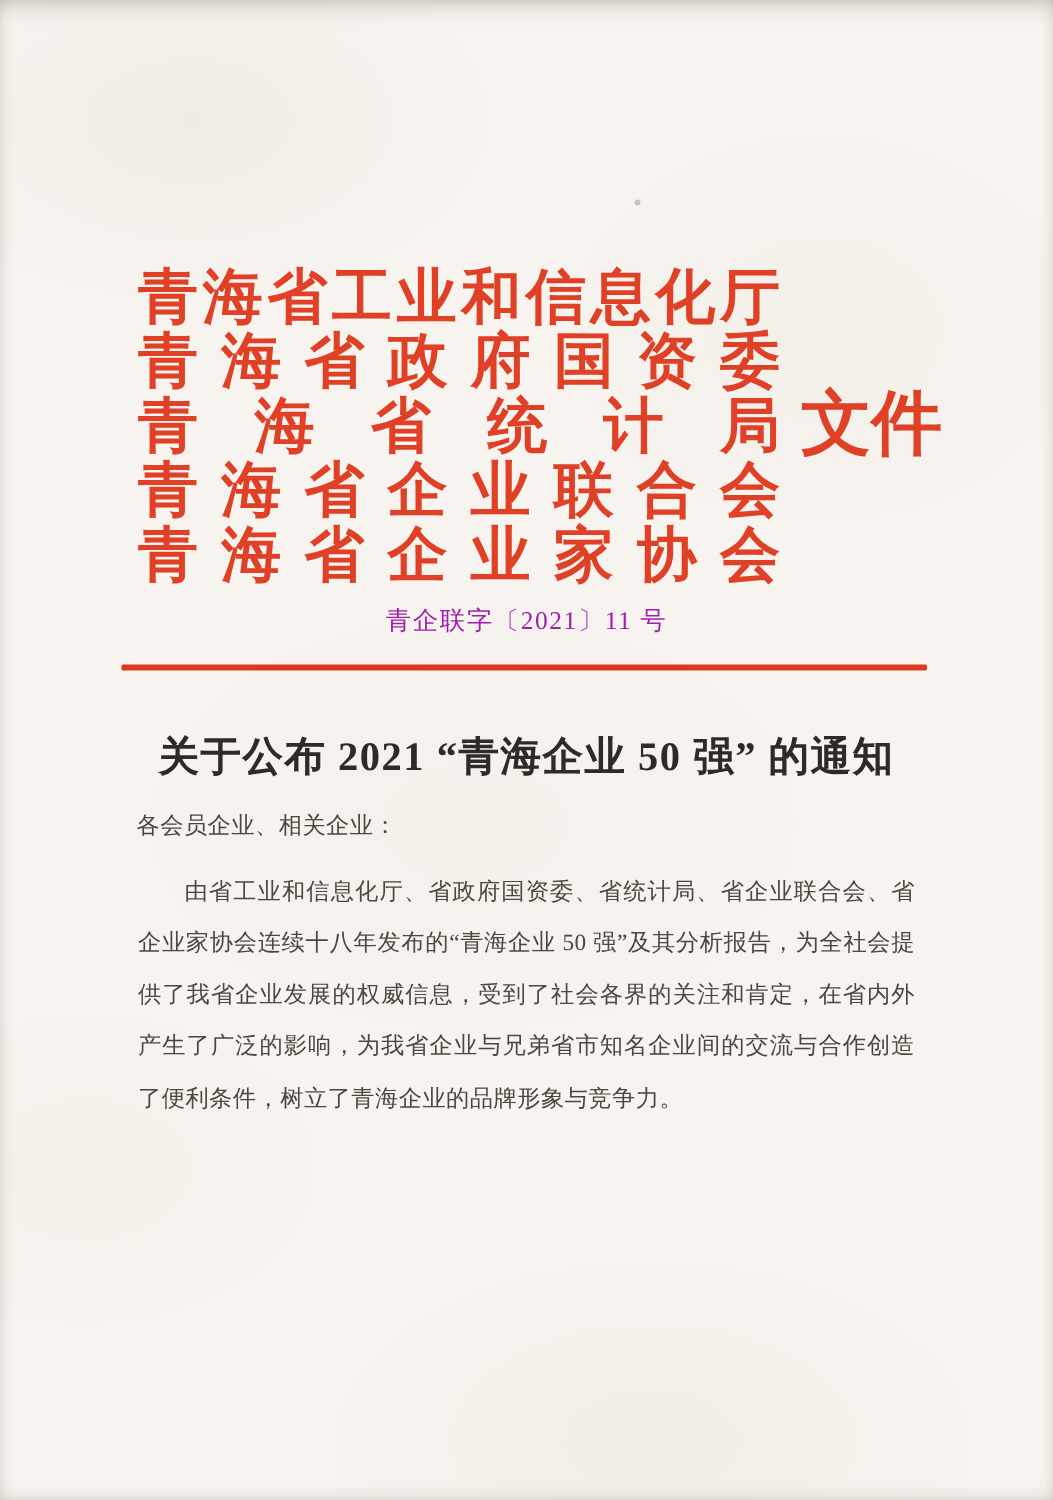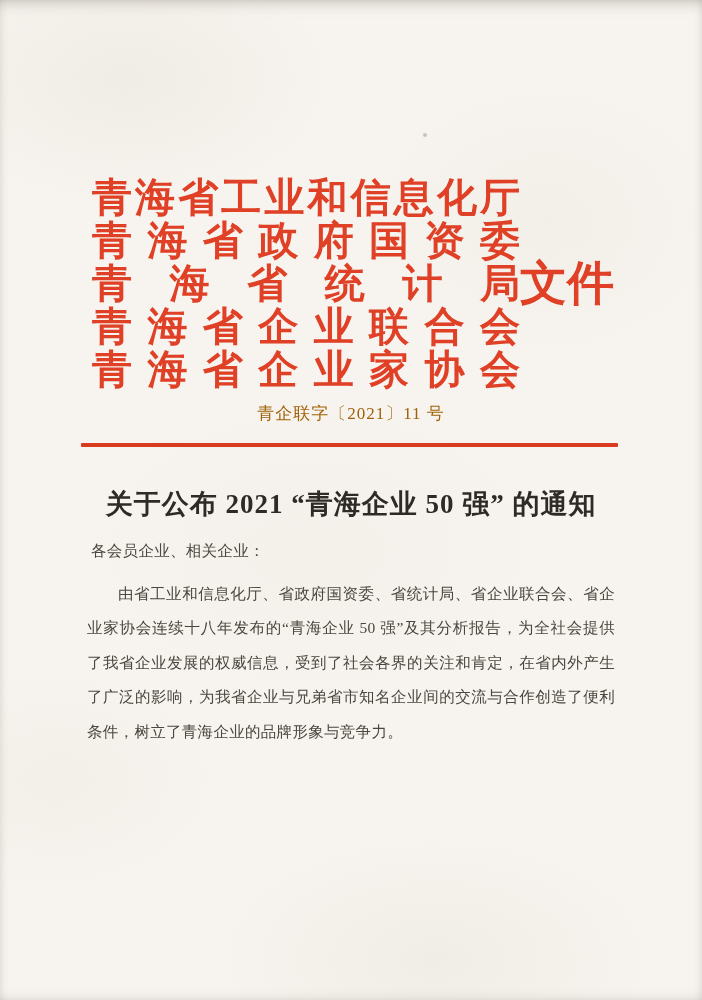--- a/index.html
+++ b/index.html
@@ -59,33 +59,33 @@
     font-weight: 700;
     font-size: 40px;
     line-height: 43px;
     white-space: nowrap;
   }
   .doc-type {
     color: #df4026;
     font-weight: 700;
     font-size: 47px;
     line-height: 1;
-    margin-left: 0;
+    margin-left: 14px;
     white-space: nowrap;
   }
   
   .ref-number {
     position: absolute;
     top: 402px;
     left: 0;
     width: 100%;
     text-align: center;
     font-size: 17px;
     letter-spacing: 1px;
-    color: #a16207;
+    color: #a21caf;
   }
   
   .red-rule {
     position: absolute;
     top: 443px;
     left: 81px;
     width: 537px;
     height: 4px;
     background: #d93a20;
     border-radius: 1px;
@@ -109,21 +109,21 @@
     top: 526px;
     left: 83px;
     width: 536px;
     font-size: 15.5px;
     line-height: 34.5px;
     text-align: justify;
     color: #4b463f;
     letter-spacing: 0.3px;
   }
   .salutation { margin: 8px; }
-  .para { margin: 4px; text-indent: 2em; }
+  .para { margin: 9px; text-indent: 2em; }
 </style>
 </head>
 <body>
 
 <div class="page">
 
   <span class="speck"></span>
 
   <header class="letterhead">
     <div class="agencies">

